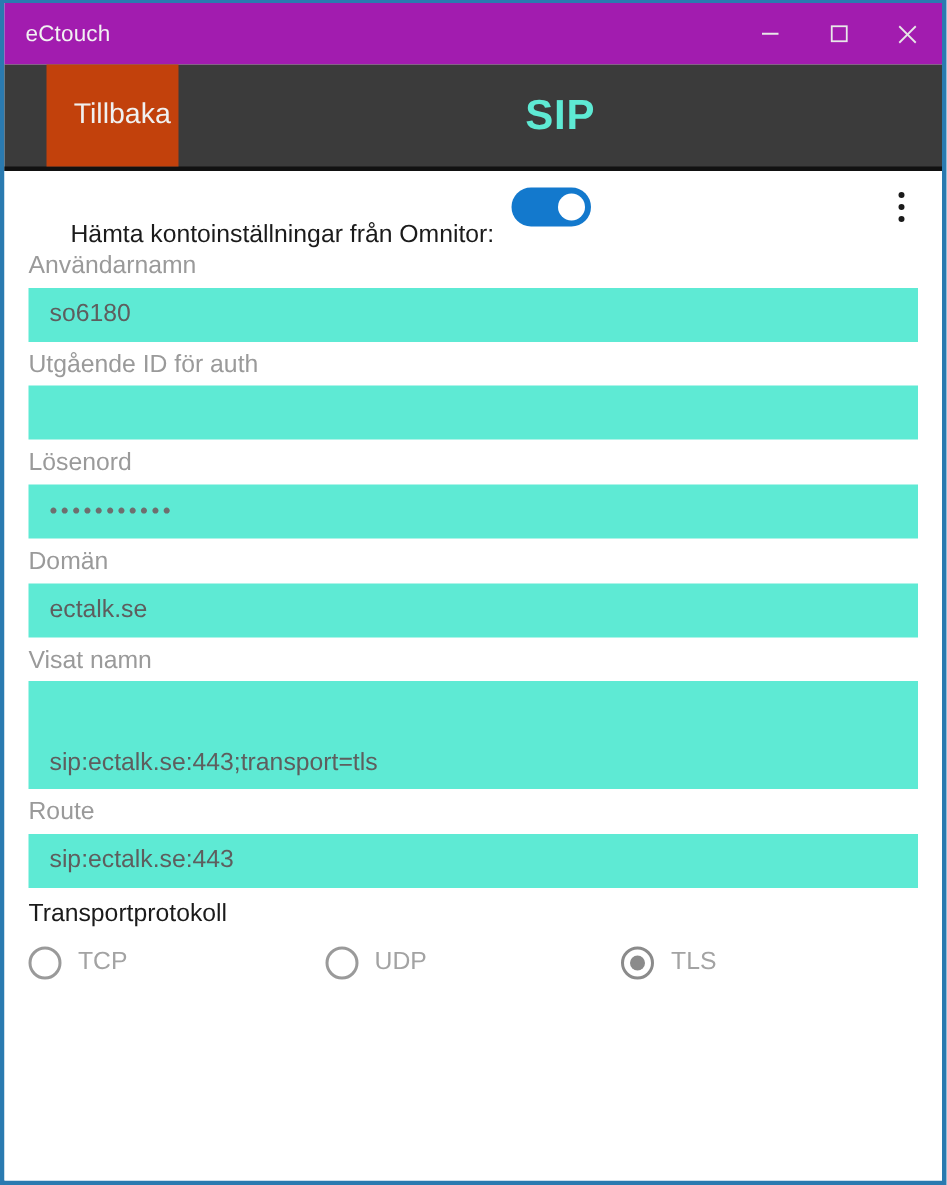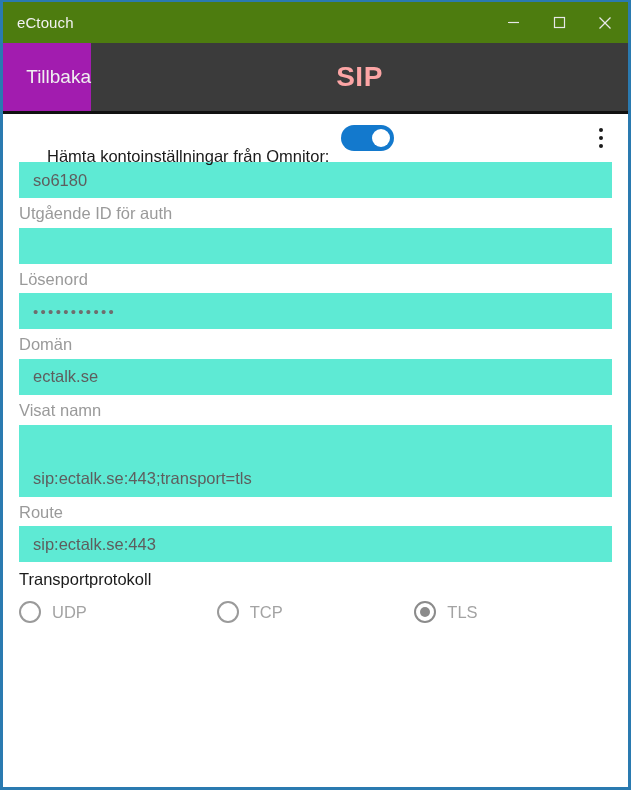--- a/index.html
+++ b/index.html
@@ -26,21 +26,21 @@
     border-top: 2px solid #2a7ab0;
     background: #ffffff;
     display: flex;
     flex-direction: column;
   }
 
   
   .titlebar {
     height: 41px;
     min-height: 41px;
-    background: #4d7c0f;
+    background: #a21caf;
     display: flex;
     align-items: center;
     justify-content: space-between;
     position: relative;
   }
   .titlebar-title {
     color: #f2f2f2;
     font-size: 15px;
     padding-left: 14px;
     letter-spacing: 0.1px;
@@ -65,40 +65,41 @@
     height: 68px;
     min-height: 68px;
     background: #3b3b3b;
     display: flex;
     align-items: stretch;
     position: relative;
     border-bottom: 3px solid #111111;
   }
   .back-button {
     width: 88px;
-    background: #a21caf;
-    display: flex;
-    align-items: center;
-    justify-content: flex-end;
+    background: #c2410c;
+    display: flex;
+    align-items: center;
+    justify-content: center;
     padding-left: 13px;
     box-sizing: border-box;
+    margin-left: 28px;
   }
   .back-button-label {
     color: #f0f0f0;
     font-size: 19px;
     white-space: nowrap;
   }
   .appbar-title-wrap {
     flex: 1;
     display: flex;
     align-items: center;
     justify-content: center;
   }
   .appbar-title {
-    color: #fca5a5;
+    color: #5eead4;
     font-size: 28px;
     font-weight: bold;
     letter-spacing: 0.5px;
   }
 
   
   .content {
     flex: 1;
     background: #ffffff;
     overflow: hidden;
@@ -287,20 +288,21 @@
       <div class="kebab-menu">
         <span class="kebab-dot"></span>
         <span class="kebab-dot"></span>
         <span class="kebab-dot"></span>
       </div>
     </div>
 
     <div class="field-group">
 
       <div>
+        <div class="field-label">Användarnamn</div>
         <div class="field-input">so6180</div>
       </div>
 
       <div>
         <div class="field-label">Utgående ID för auth</div>
         <div class="field-input"></div>
       </div>
 
       <div>
         <div class="field-label">Lösenord</div>
@@ -326,26 +328,26 @@
       <div>
         <div class="field-label">Route</div>
         <div class="field-input">sip:ectalk.se:443</div>
       </div>
 
       <div class="section-title">Transportprotokoll</div>
       <div class="radio-row">
 
         <div class="radio-item">
           <span class="radio-circle"></span>
-          <span class="radio-label">UDP</span>
+          <span class="radio-label">TCP</span>
         </div>
 
         <div class="radio-item">
           <span class="radio-circle"></span>
-          <span class="radio-label">TCP</span>
+          <span class="radio-label">UDP</span>
         </div>
 
         <div class="radio-item">
           <span class="radio-circle checked">
             <span class="radio-inner-dot"></span>
           </span>
           <span class="radio-label">TLS</span>
         </div>
 
       </div>

